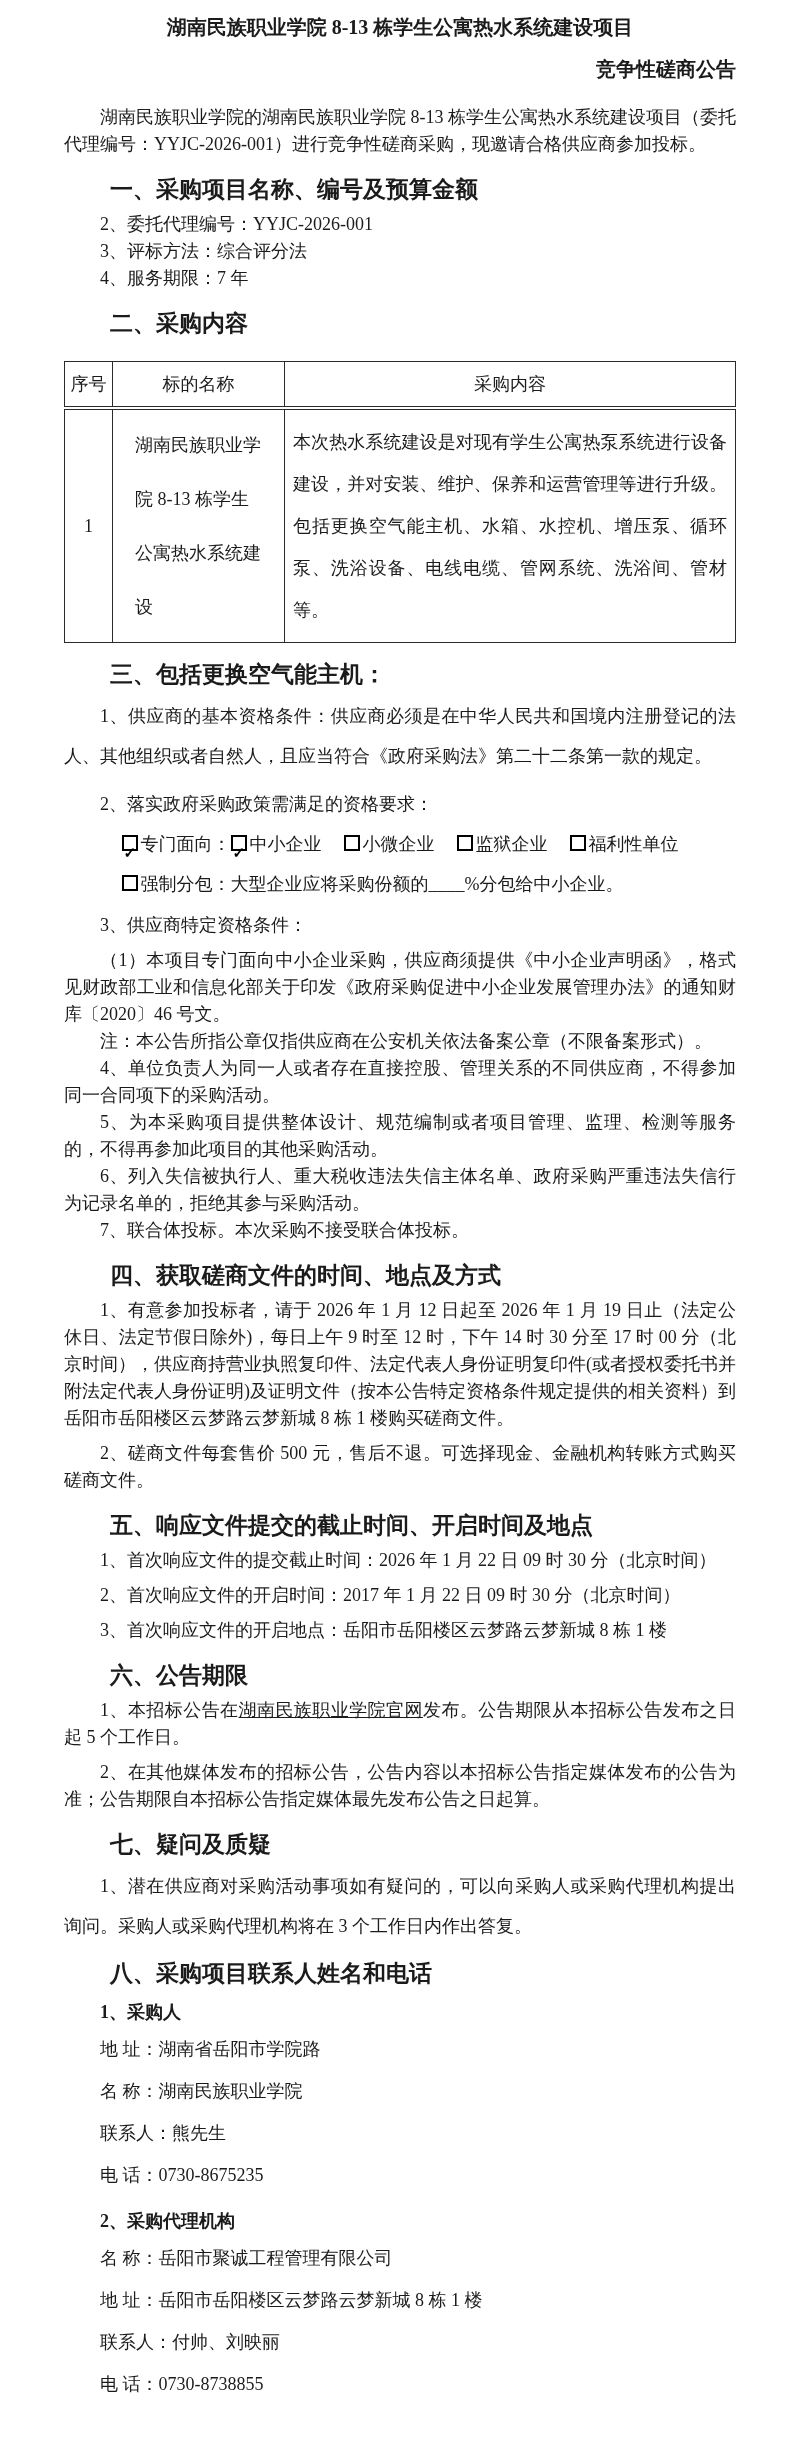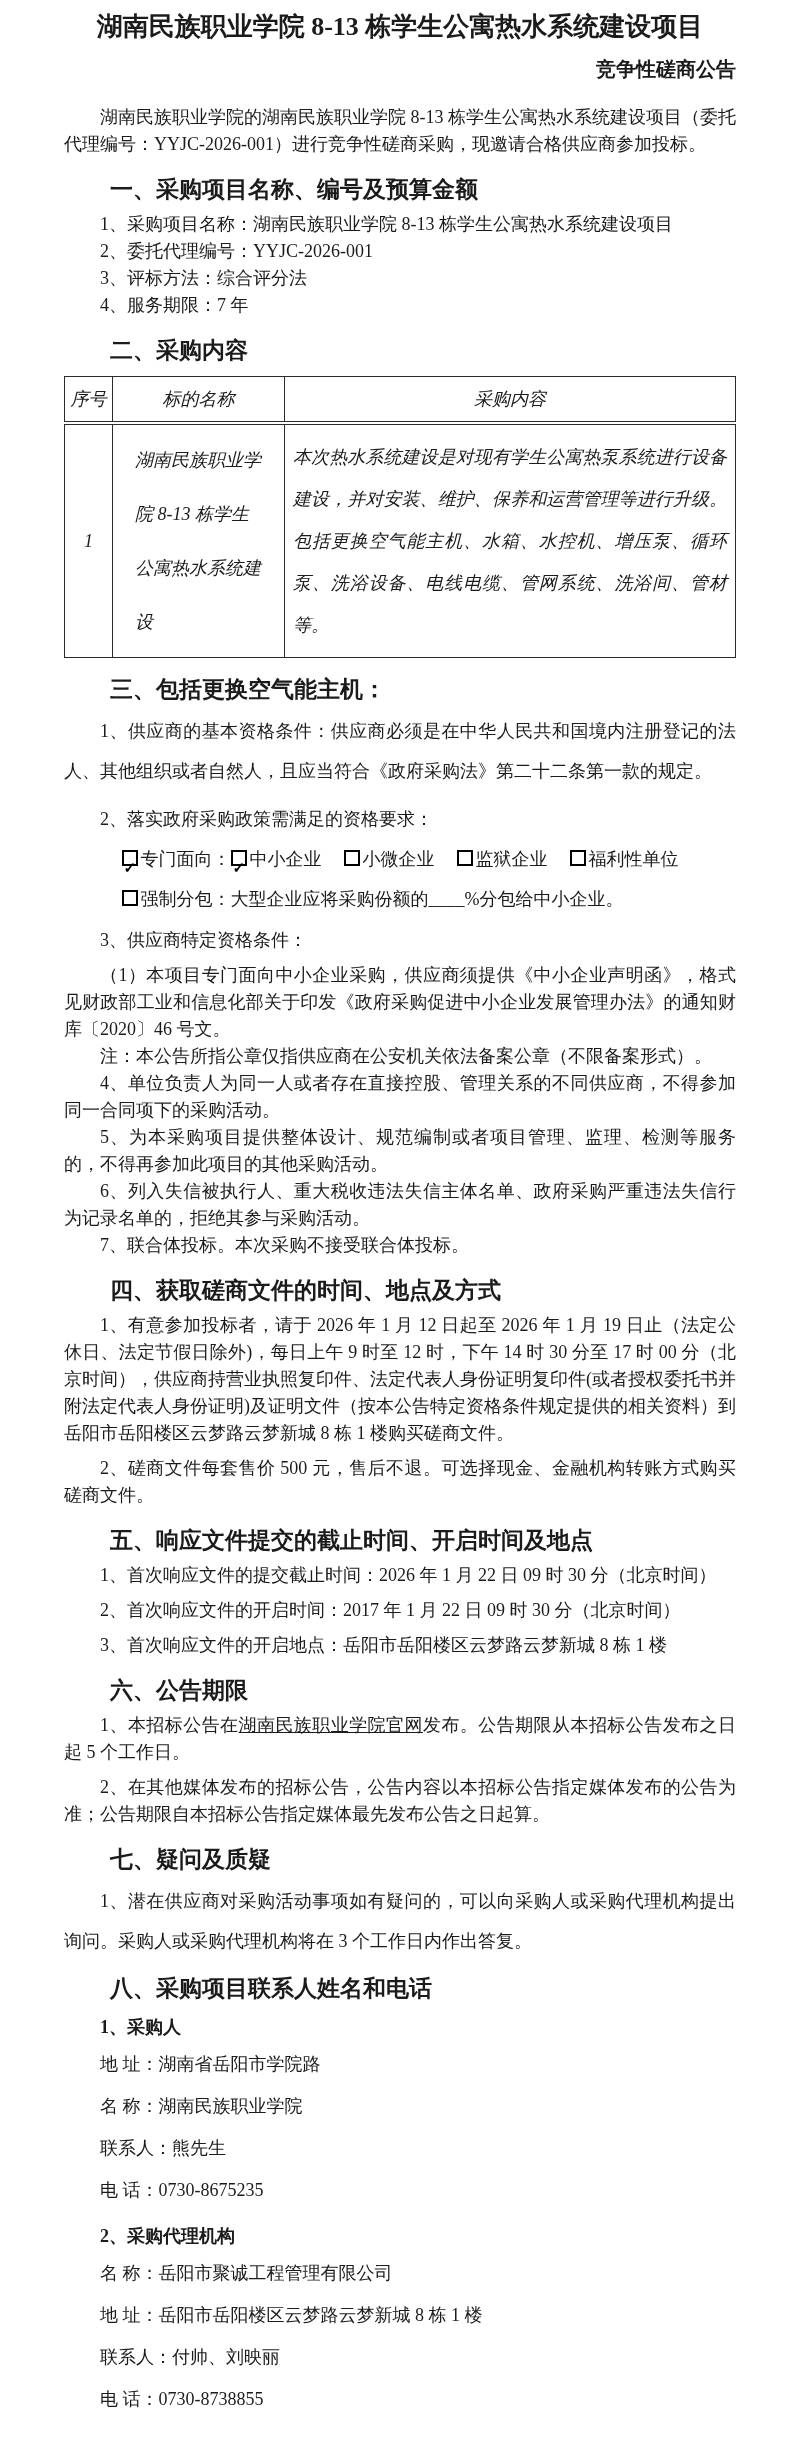--- a/index.html
+++ b/index.html
@@ -8,21 +8,21 @@
     min-height: 2458px;
     font-family: "Liberation Serif", "DejaVu Serif", serif;
     color: #1b1b1b;
     -webkit-font-smoothing: antialiased;
   }
   .page { padding: 8px 64px 16px 64px; }
 
   .doc-title {
     text-align: center;
     font-weight: bold;
-    font-size: 26px;
+    font-size: 20px;
     line-height: 30px;
     margin: 4px 0 0 0;
   }
   .doc-subtitle {
     text-align: right;
     font-weight: bold;
     font-size: 20px;
     line-height: 30px;
     margin: 12px 0 0 0;
   }
@@ -49,23 +49,22 @@
   }
   .mt-sm { margin-top: 8px; }
   .mt-md { margin-top: 14px; }
 
   .intro { margin-top: 20px; }
 
   
   table.purchase {
     border-collapse: collapse;
     width: 100%;
-    margin: 12px 0 6px 0;
+    margin: 24px 0 6px 0;
     table-layout: fixed;
-    font-style: italic;
   }
   table.purchase th, table.purchase td {
     border: 1.6px solid #2a2a2a;
     font-weight: normal;
     font-size: 18px;
   }
   table.purchase th {
     height: 42px;
     text-align: center;
     border-bottom: 4px double #2a2a2a;
@@ -102,21 +101,20 @@
 <body>
 
 <div class="page">
 
   <p class="doc-title">湖南民族职业学院 8-13 栋学生公寓热水系统建设项目</p>
   <p class="doc-subtitle">竞争性磋商公告</p>
 
   <p class="tight indent intro">湖南民族职业学院的湖南民族职业学院 8-13 栋学生公寓热水系统建设项目（委托代理编号：YYJC-2026-001）进行竞争性磋商采购，现邀请合格供应商参加投标。</p>
 
   <p class="sec-heading">一、采购项目名称、编号及预算金额</p>
-  <p class="tight indent">1、采购项目名称：湖南民族职业学院 8-13 栋学生公寓热水系统建设项目</p>
   <p class="tight indent">2、委托代理编号：YYJC-2026-001</p>
   <p class="tight indent">3、评标方法：综合评分法</p>
   <p class="tight indent">4、服务期限：7 年</p>
 
   <p class="sec-heading">二、采购内容</p>
 
   <table class="purchase">
     <colgroup>
         <col class="c-no">
         <col class="c-name">

